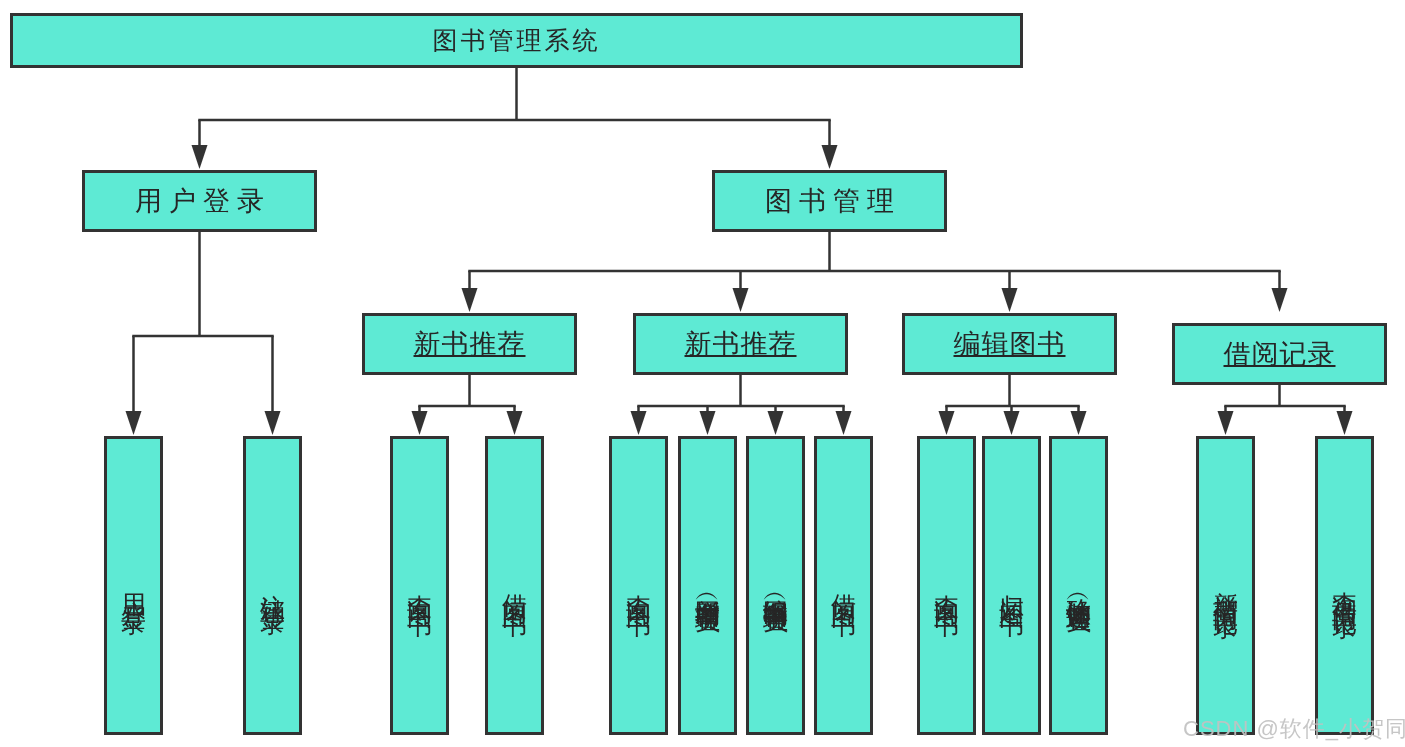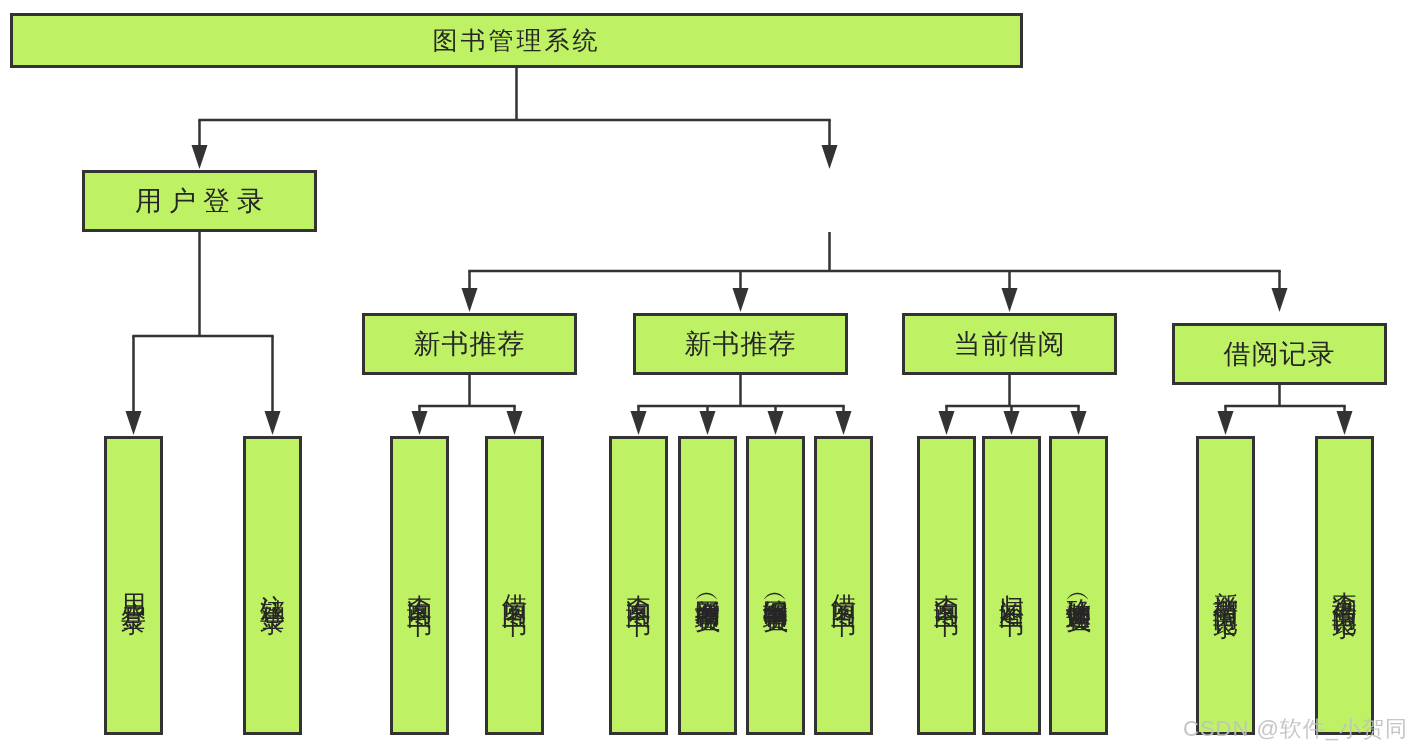--- a/index.html
+++ b/index.html
@@ -4,26 +4,26 @@
 <style>
   html,body{margin:0;padding:0;background:#fff;}
   .canvas{
     position:relative;width:1405px;height:747px;background:#fff;
     font-family:"Liberation Sans",sans-serif;color:#262626;overflow:hidden;
   }
   .connectors{position:absolute;left:0;top:0;width:1405px;height:747px;}
   .connectors line{stroke:#333;stroke-width:2.5;}
   .connectors polygon{fill:#333;}
   .box{
-    position:absolute;background:#bef264;border:3px solid #333;box-sizing:border-box;
+    position:absolute;background:#5eead4;border:3px solid #333;box-sizing:border-box;
     display:flex;align-items:center;justify-content:center;text-align:center;
   }
   .fs-root{font-size:25px;letter-spacing:3px;}
   .fs-l2{font-size:27px;letter-spacing:7px;text-indent:7px;}
-  .fs-l3{font-size:27px;letter-spacing:1px;}
+  .fs-l3{font-size:27px;letter-spacing:1px;text-decoration:underline;}
   .vbox span{
     writing-mode:vertical-rl;text-orientation:mixed;font-size:25px;line-height:1;
   }
   .ls-a{letter-spacing:6px;}
   .ls-b{letter-spacing:5px;}
   .ls-c{letter-spacing:1.5px;}
   .watermark{
     position:absolute;left:1183px;top:714px;font-size:22px;
     color:rgba(193,193,193,0.92);letter-spacing:1px;z-index:5;white-space:nowrap;
   }
@@ -88,29 +88,32 @@
       <polygon points="1336.5,411 1352.5,411 1344.5,435"></polygon>
     </svg>
 
   <div class="box fs-root" style="left:10px;top:13px;width:1013px;height:55px">
     <span>图书管理系统</span>
   </div>
 
   <div class="box fs-l2" style="left:82px;top:170px;width:235px;height:62px">
     <span>用户登录</span>
   </div>
+  <div class="box fs-l2" style="left:712px;top:170px;width:235px;height:62px">
+    <span>图书管理</span>
+  </div>
 
   <div class="box fs-l3" style="left:362px;top:313px;width:215px;height:62px">
     <span>新书推荐</span>
   </div>
   <div class="box fs-l3" style="left:633px;top:313px;width:215px;height:62px">
     <span>新书推荐</span>
   </div>
   <div class="box fs-l3" style="left:902px;top:313px;width:215px;height:62px">
-    <span>当前借阅</span>
+    <span>编辑图书</span>
   </div>
   <div class="box fs-l3" style="left:1172px;top:323px;width:215px;height:62px">
     <span>借阅记录</span>
   </div>
 
   <div class="box vbox" style="left:104px;top:436px;width:59px;height:299px">
     <span class="ls-a">用户登录</span>
   </div>
   <div class="box vbox" style="left:243px;top:436px;width:59px;height:299px">
     <span class="ls-a">注销登录</span>

